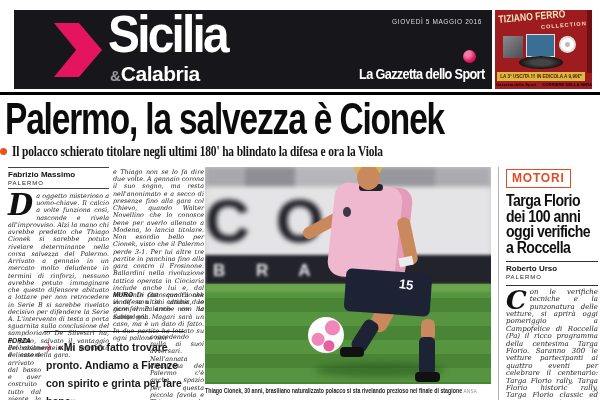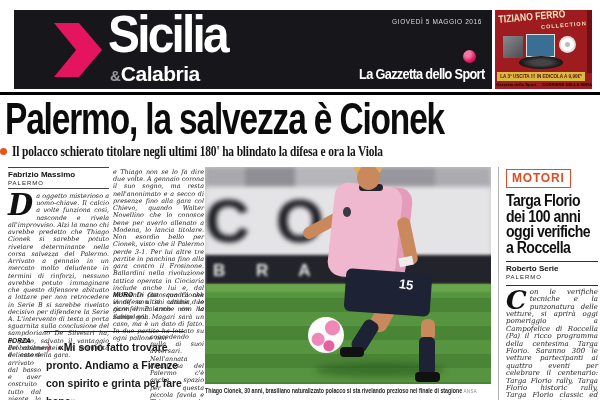--- a/index.html
+++ b/index.html
@@ -218,21 +218,21 @@
     <span>Thiago Cionek, 30 anni, brasiliano naturalizzato polacco si sta rivelando prezioso nel finale di stagione</span>
     <span id="credit">ANSA</span>
   </div>
 
   <div id="divider-v" class="abs"></div>
 
   <div id="sidebar" class="abs">
     <div id="motori">MOTORI</div>
     <div id="sb-title">Targa Florio dei 100 anni oggi verifiche a Roccella</div>
     <div class="sb-rule"></div>
-    <div class="byline">Roberto Serie</div>
+    <div class="byline">Roberto Urso</div>
     <div class="city">PALERMO</div>
     <div class="sb-rule"></div>
     <div id="sb-body" class="body" style="font-size:7px;line-height:1.06">
       <span class="dropcap" style="font-size:26px;line-height:20px">C</span><span>on le verifiche tecniche e la punzonatura delle vetture, si aprirà oggi pomeriggio a Campofelice di Roccella (Pa) il ricco programma della centesima Targa Florio. Saranno 300 le vetture partecipanti ai quattro eventi per celebrare il centenario: Targa Florio rally, Targa Florio historic rally, Targa Florio classic ed Historic speed. Domani alle 20 la partenza da Piazza Massimo di Palermo della prima tappa del rally, terza prova del campionato italiano e domenica pomeriggio l'arrivo a Piazza Duomo a Cefalù.</span>
     </div>
     
   </div>
 
 </div>
 

